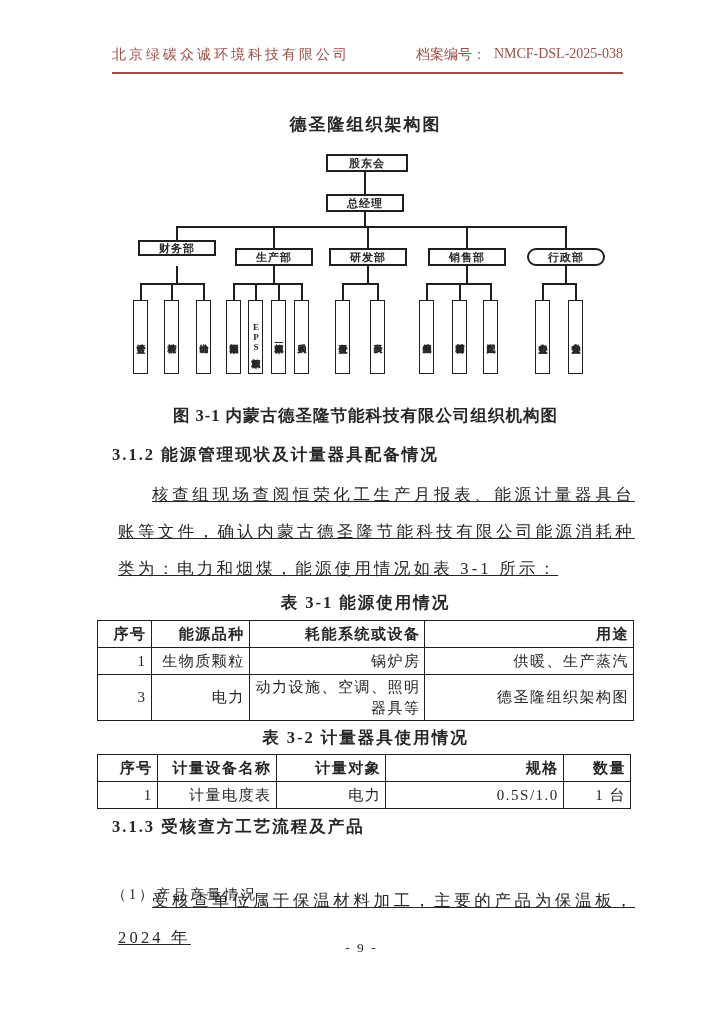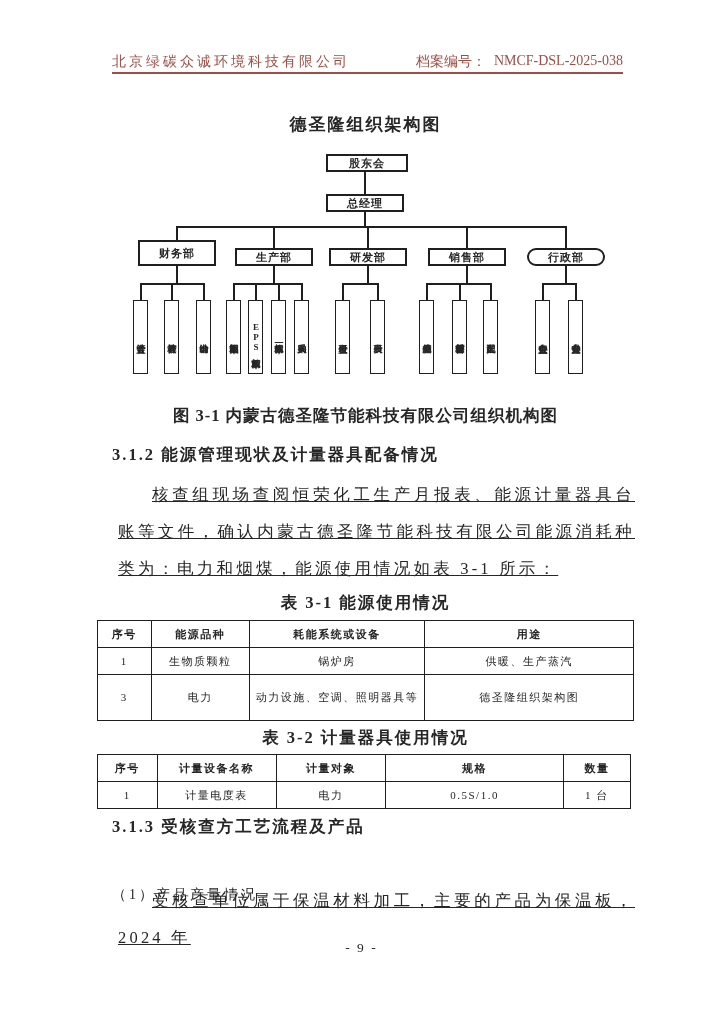--- a/index.html
+++ b/index.html
@@ -8,23 +8,23 @@
   body {
     position:relative; background:#ffffff; color:var(--ink);
     font-family:"Liberation Serif","DejaVu Serif",serif;
     overflow:hidden;
   }
   .abs { position:absolute; }
 
   
   #page-header {
     left:112px; top:46px; width:511px; height:28px;
-    display:flex; justify-content:space-between; align-items:flex-end;
+    display:flex; justify-content:space-between; align-items:flex-start;
     border-bottom:2px solid var(--accent);
-    color:var(--accent); font-size:14px; padding-bottom:1px;
+    color:var(--accent); font-size:14px; padding-bottom:15px;
   }
   #page-header .company { letter-spacing:3px; }
   #page-header .right { display:flex; gap:8px; }
 
   
   #chart-title { left:97px; top:113px; width:537px; text-align:center;
     font-weight:bold; font-size:17px; letter-spacing:2px; }
   #org-chart { left:97px; top:148px; width:537px; height:252px; }
   .cbox { position:absolute; border:2px solid var(--line); background:#fff;
     display:flex; align-items:center; justify-content:center;
@@ -40,22 +40,22 @@
   .caption { left:97px; top:405px; width:537px; text-align:center;
     font-weight:bold; font-size:16.5px; letter-spacing:1px; }
   .heading { left:112px; width:516px; font-weight:bold; font-size:16.5px; letter-spacing:2px; }
   .body-par { left:118px; width:517px; font-size:16.5px; line-height:37px;
     letter-spacing:3.2px; text-align:justify; text-indent:34px;text-decoration:underline; }
   .table-title { left:97px; width:537px; text-align:center; font-weight:bold;
     font-size:16.5px; letter-spacing:2px; }
 
   
   table { border-collapse:collapse; table-layout:fixed; position:absolute; background:#fff; }
-  th,td { border:1.8px solid var(--line); text-align:center; vertical-align:middle;
-    font-size:11px; letter-spacing:1.5px; padding:1px 4px; line-height:21px; }
+  th,td { border:1.8px solid var(--line); text-align:right; vertical-align:middle;
+    font-size:15px; letter-spacing:1.5px; padding:1px 4px; line-height:21px; }
   th { font-weight:bold; height:27px; }
   #table-energy { left:97px; top:620px; width:537px; }
   #table-meter  { left:97px; top:754px; width:534px; }
   #table-energy tr.r0 td { height:27px; }
   #table-energy tr.r1 td { height:46px; }
   #table-meter  tr.r0 td { height:27px; }
 
   #page-number { left:0; top:940px; width:723px; text-align:center;
     font-size:13.5px; letter-spacing:2px; }
 </style>
@@ -72,21 +72,21 @@
 
 <div class="abs" id="chart-title">德圣隆组织架构图</div>
 
 <div class="abs" id="org-chart">
     <div class="cbox" style="left: 229px; top: 6px; width: 82px; height: 18px;">股东会</div>
     <div class="vline" style="left: 267px; top: 24px; height: 22px;"></div>
     <div class="cbox" style="left: 229px; top: 46px; width: 78px; height: 18px;">总经理</div>
     <div class="vline" style="left: 267px; top: 64px; height: 14px;"></div>
     <div class="hline" style="left: 79px; top: 78px; width: 391px;"></div>
     <div class="vline" style="left: 79px; top: 78px; height: 22px;"></div>
-    <div class="cbox" style="left: 41px; top: 92px; width: 78px; height: 26px;">财务部</div>
+    <div class="cbox" style="left: 41px; top: 92px; width: 78px; height: 16px;">财务部</div>
     <div class="vline" style="left: 79px; top: 118px; height: 17px;"></div>
     <div class="hline" style="left: 43px; top: 135px; width: 65px;"></div>
     <div class="vline" style="left: 43px; top: 135px; height: 17px;"></div>
     <div class="vbox" style="left: 36px; top: 152px; width: 15px; height: 74px;">主管会计</div>
     <div class="vline" style="left: 74px; top: 135px; height: 17px;"></div>
     <div class="vbox" style="left: 67px; top: 152px; width: 15px; height: 74px;">核算会计</div>
     <div class="vline" style="left: 106px; top: 135px; height: 17px;"></div>
     <div class="vbox" style="left: 99px; top: 152px; width: 15px; height: 74px;">出纳会计</div>
     <div class="vline" style="left: 176px; top: 78px; height: 22px;"></div>
     <div class="cbox" style="left: 138px; top: 100px; width: 78px; height: 18px;">生产部</div>

